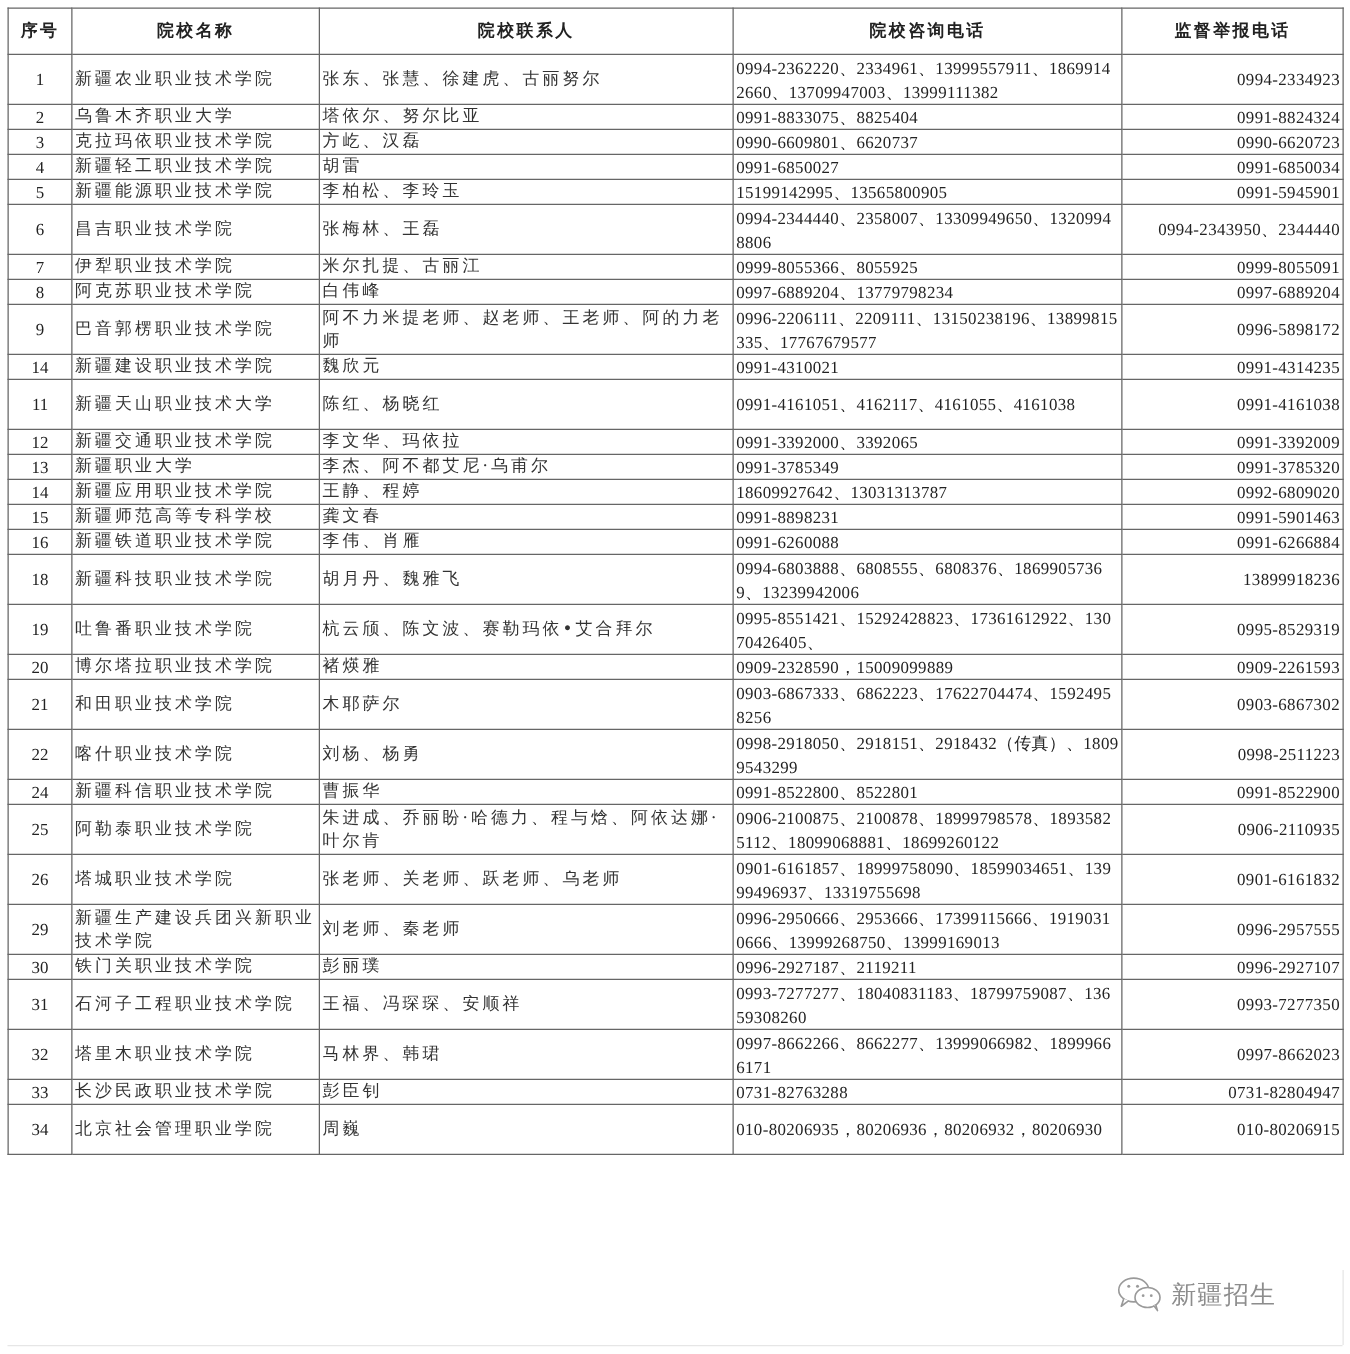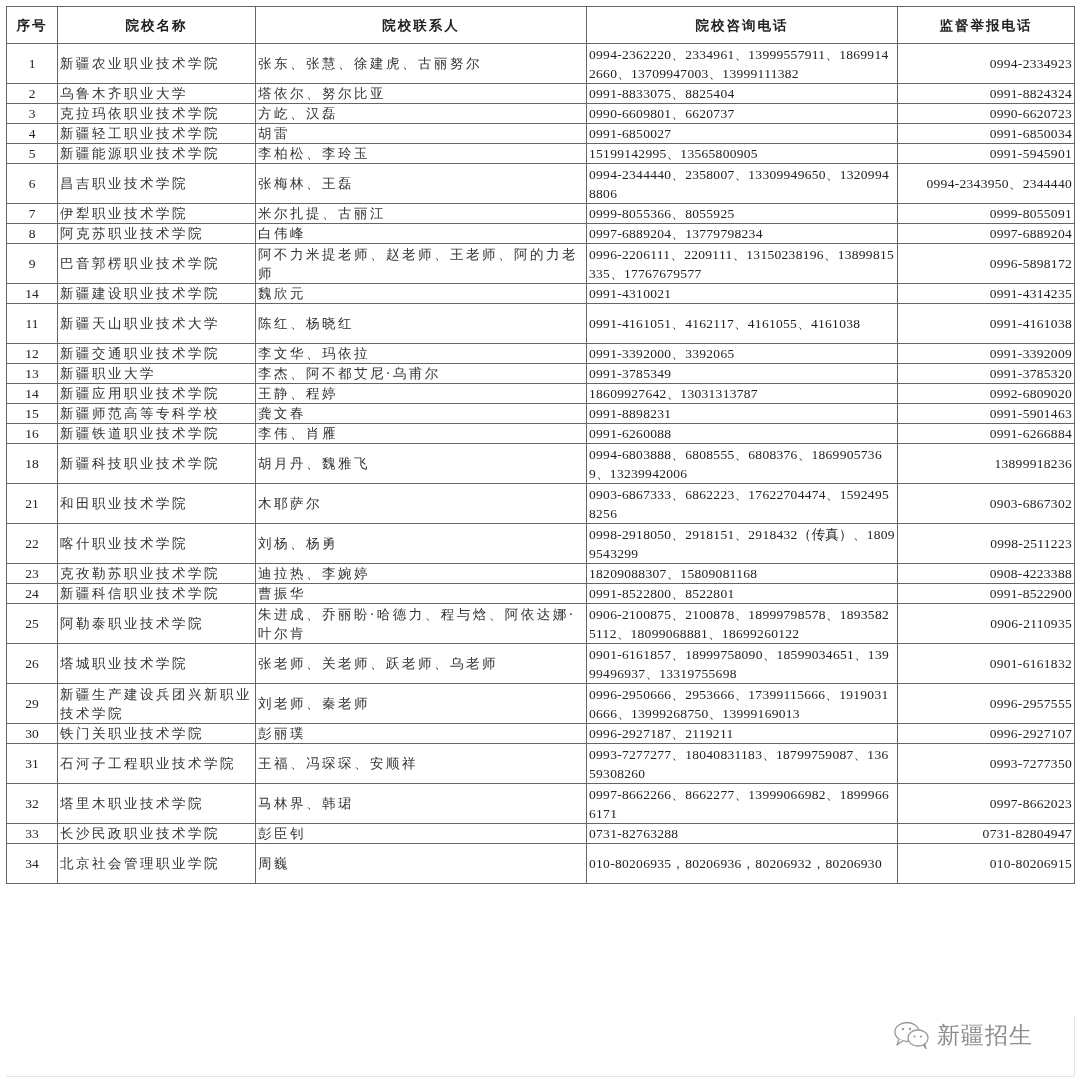--- a/index.html
+++ b/index.html
@@ -19,21 +19,21 @@
   td.num { text-align: center; font-family: "Liberation Serif", serif; font-size: 15px; }
   td.name, td.person { letter-spacing: 2.5px; color: #333; }
   td.phone { font-family: "Liberation Serif", serif; font-size: 14.5px; letter-spacing: 0.3px; word-break: break-all; }
   td.report { text-align: right; font-family: "Liberation Serif", serif; font-size: 14.5px; letter-spacing: 0.3px; }
   tr.h1 td { height: 19px; }
   tr.h2 td { height: 39px; }
   .watermark {
     position: absolute; left: 893px; top: 1017px; height: 36px;
     display: flex; align-items: center; gap: 6px; color: #8a8a8a;
   }
-  .wm-text { font-family: "DejaVu Sans", sans-serif; font-size: 23px; color: #8d8d8d; letter-spacing: 1px; }
+  .wm-text { font-family: "DejaVu Sans", sans-serif; font-size: 20px; color: #8d8d8d; letter-spacing: 1px; }
   .wm-icon { width: 38px; height: 30px; }
   .bottom-edge { position: absolute; left: 6px; top: 1076px; width: 1068px; height: 1px; background: #e6e6e6; }
   .right-edge { position: absolute; left: 1074px; top: 1016px; width: 1px; height: 60px; background: #e6e6e6; }
 </style>
 </head>
 <body>
 
 <div class="page">
   <table class="contacts">
     <colgroup>
@@ -166,39 +166,46 @@
           <td class="report">0991-6266884</td>
         </tr>
         <tr class="h2">
           <td class="num">18</td>
           <td class="name">新疆科技职业技术学院</td>
           <td class="person">胡月丹、魏雅飞</td>
           <td class="phone">0994-6803888、6808555、6808376、18699057369、13239942006</td>
           <td class="report">13899918236</td>
         </tr>
         <tr class="h2">
+          <td class="num">19</td>
+          <td class="name">吐鲁番职业技术学院</td>
+          <td class="person">杭云颀、陈文波、赛勒玛依•艾合拜尔</td>
+          <td class="phone">0995-8551421、15292428823、17361612922、13070426405、</td>
+          <td class="report">0995-8529319</td>
+        </tr>
+        <tr class="h1">
+          <td class="num">20</td>
+          <td class="name">博尔塔拉职业技术学院</td>
+          <td class="person">褚煐雅</td>
+          <td class="phone">0909-2328590，15009099889</td>
+          <td class="report">0909-2261593</td>
+        </tr>
+        <tr class="h2">
           <td class="num">21</td>
           <td class="name">和田职业技术学院</td>
           <td class="person">木耶萨尔</td>
           <td class="phone">0903-6867333、6862223、17622704474、15924958256</td>
           <td class="report">0903-6867302</td>
         </tr>
         <tr class="h2">
           <td class="num">22</td>
           <td class="name">喀什职业技术学院</td>
           <td class="person">刘杨、杨勇</td>
           <td class="phone">0998-2918050、2918151、2918432（传真）、18099543299</td>
           <td class="report">0998-2511223</td>
-        </tr>
-        <tr class="h1">
-          <td class="num">23</td>
-          <td class="name">克孜勒苏职业技术学院</td>
-          <td class="person">迪拉热、李婉婷</td>
-          <td class="phone">18209088307、15809081168</td>
-          <td class="report">0908-4223388</td>
         </tr>
         <tr class="h1">
           <td class="num">24</td>
           <td class="name">新疆科信职业技术学院</td>
           <td class="person">曹振华</td>
           <td class="phone">0991-8522800、8522801</td>
           <td class="report">0991-8522900</td>
         </tr>
         <tr class="h2">
           <td class="num">25</td>

